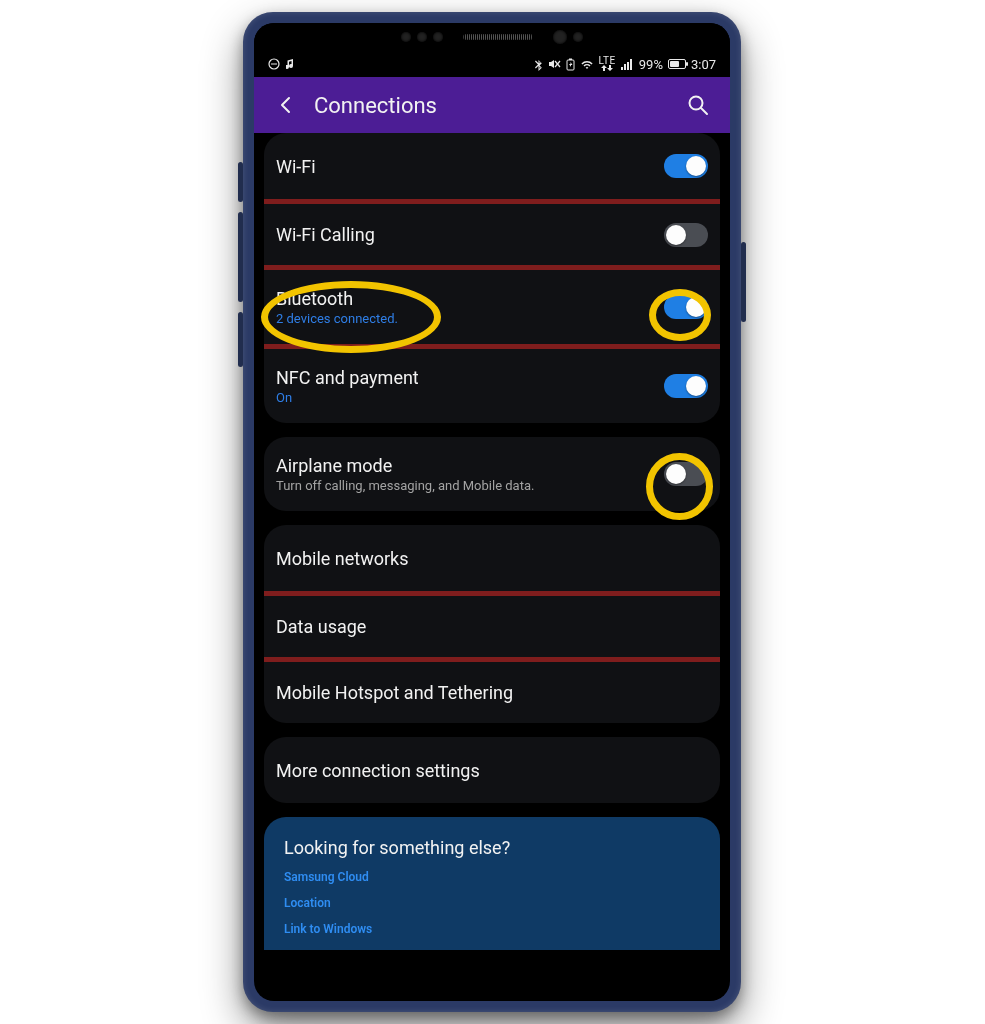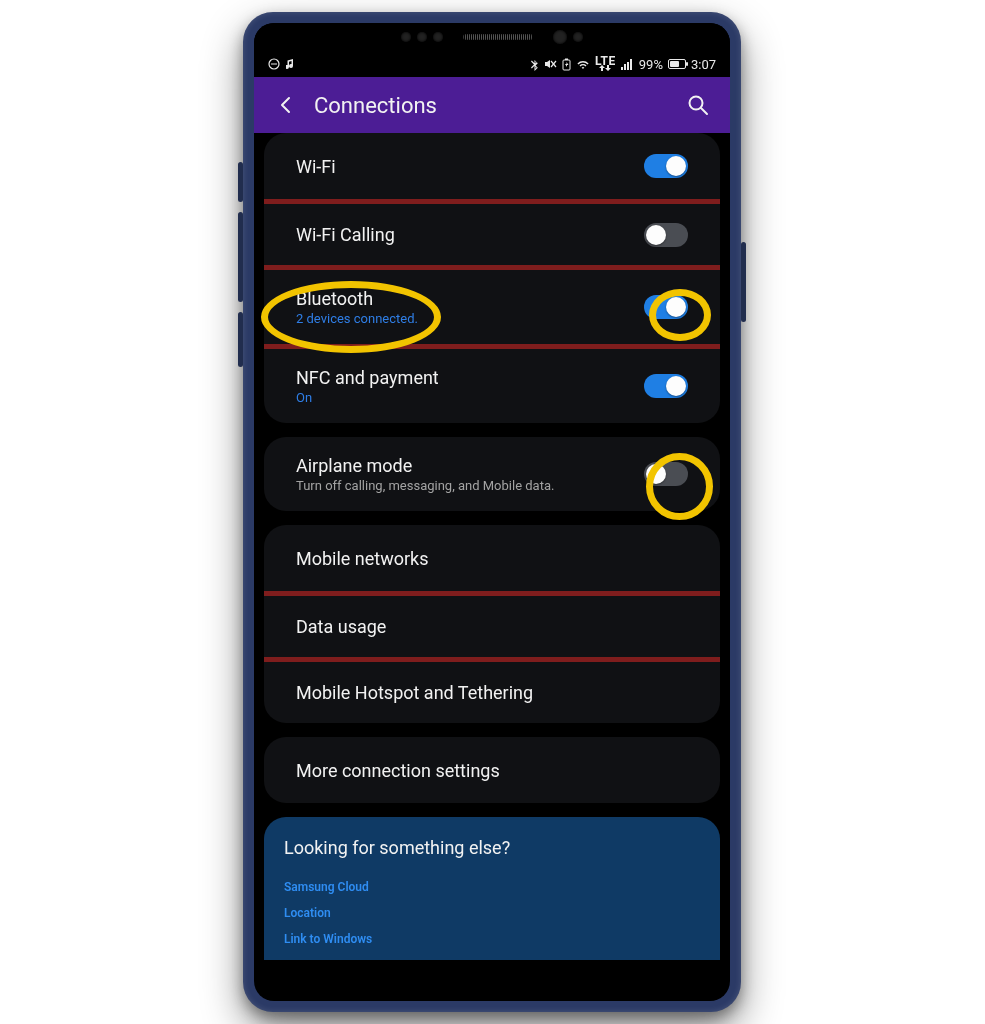--- a/index.html
+++ b/index.html
@@ -70,21 +70,21 @@
     justify-content: space-between;
     padding: 0 14px;
     font-size: 13px;
     color: #e9e9e9;
     background: #000;
   }
   .status-left, .status-right { display:flex; align-items:center; gap:6px; }
   .status-right { gap:5px; }
   .ico { display:inline-flex; align-items:center; justify-content:center; }
   .ico svg { display:block; }
-  .lte-label { font-size:12px; line-height:8px; font-weight:700; letter-spacing:0.5px; }
+  .lte-label { font-size:10px; line-height:8px; font-weight:400; letter-spacing:0.5px; }
   .lte-stack { display:flex; flex-direction:column; align-items:center; }
   .battery {
     display:inline-block; width:18px; height:10px;
     border:1px solid #e9e9e9; border-radius:2px; position:relative;
   }
   .battery::after { content:""; position:absolute; right:-3px; top:2px; width:2px; height:4px; background:#e9e9e9; border-radius:1px; }
   .battery-fill { position:absolute; left:1px; top:1px; bottom:1px; width:54%; background:#e9e9e9; border-radius:1px; }
 
   
   .header {
@@ -106,21 +106,21 @@
     overflow:hidden;
   }
   .card {
     background:#101114;
     border-radius:22px;
     margin-bottom:14px;
   }
   .row {
     display:flex;
     align-items:center;
-    padding: 18px 32px;
+    padding: 18px 12px;
     min-height: 66px;
     position:relative;
   }
   .row + .row { border-top:5px solid #7f1d1d; }
   .row-text { flex:1; display:flex; flex-direction:column; gap:2px; }
   .row-label { font-size:18px; color:#f2f2f2; }
   .row-sub { font-size:13px; color:#a3a3a3; }
   .row-sub.accent { color:#2f7ee6; }
 
   
@@ -139,21 +139,21 @@
   }
   .toggle.on { background:#1f7fe4; }
   .toggle.on .toggle-knob { left:22px; }
 
   
   .suggest-card {
     background:#0f3a65;
     border-radius:22px 22px 0 0;
     padding: 20px 20px 8px 20px;
   }
-  .suggest-title { font-size:18px; color:#f2f2f2; margin-bottom:16px; }
+  .suggest-title { font-size:18px; color:#f2f2f2; margin-bottom:6px; }
   .suggest-link { font-size:12px; color:#2f8df2; font-weight:600; padding:6px 0; }
 
   
   .annot {
     position:absolute;
     border:7px solid #f2c400;
     border-radius:50%;
     pointer-events:none;
     z-index:50;
   }

